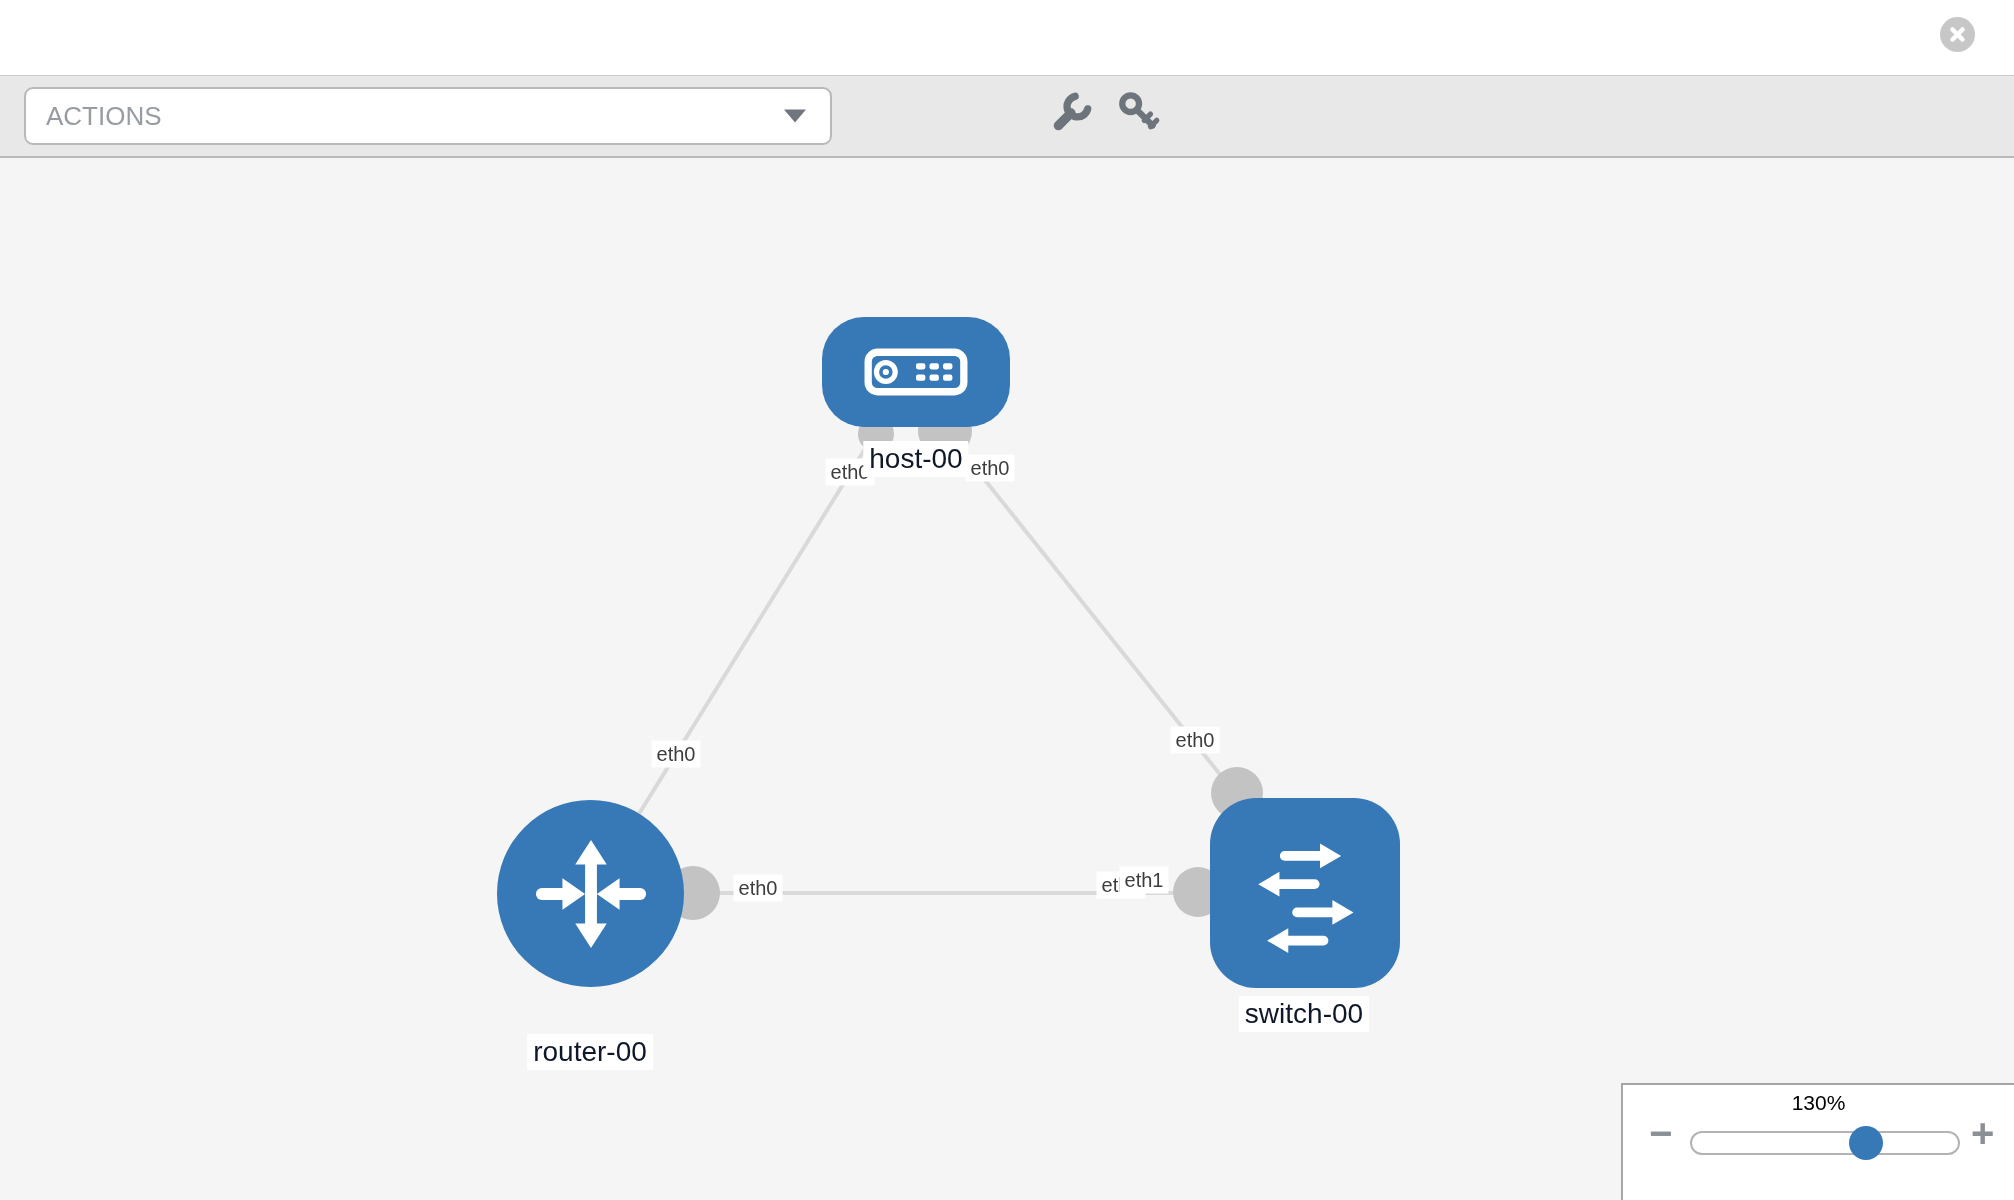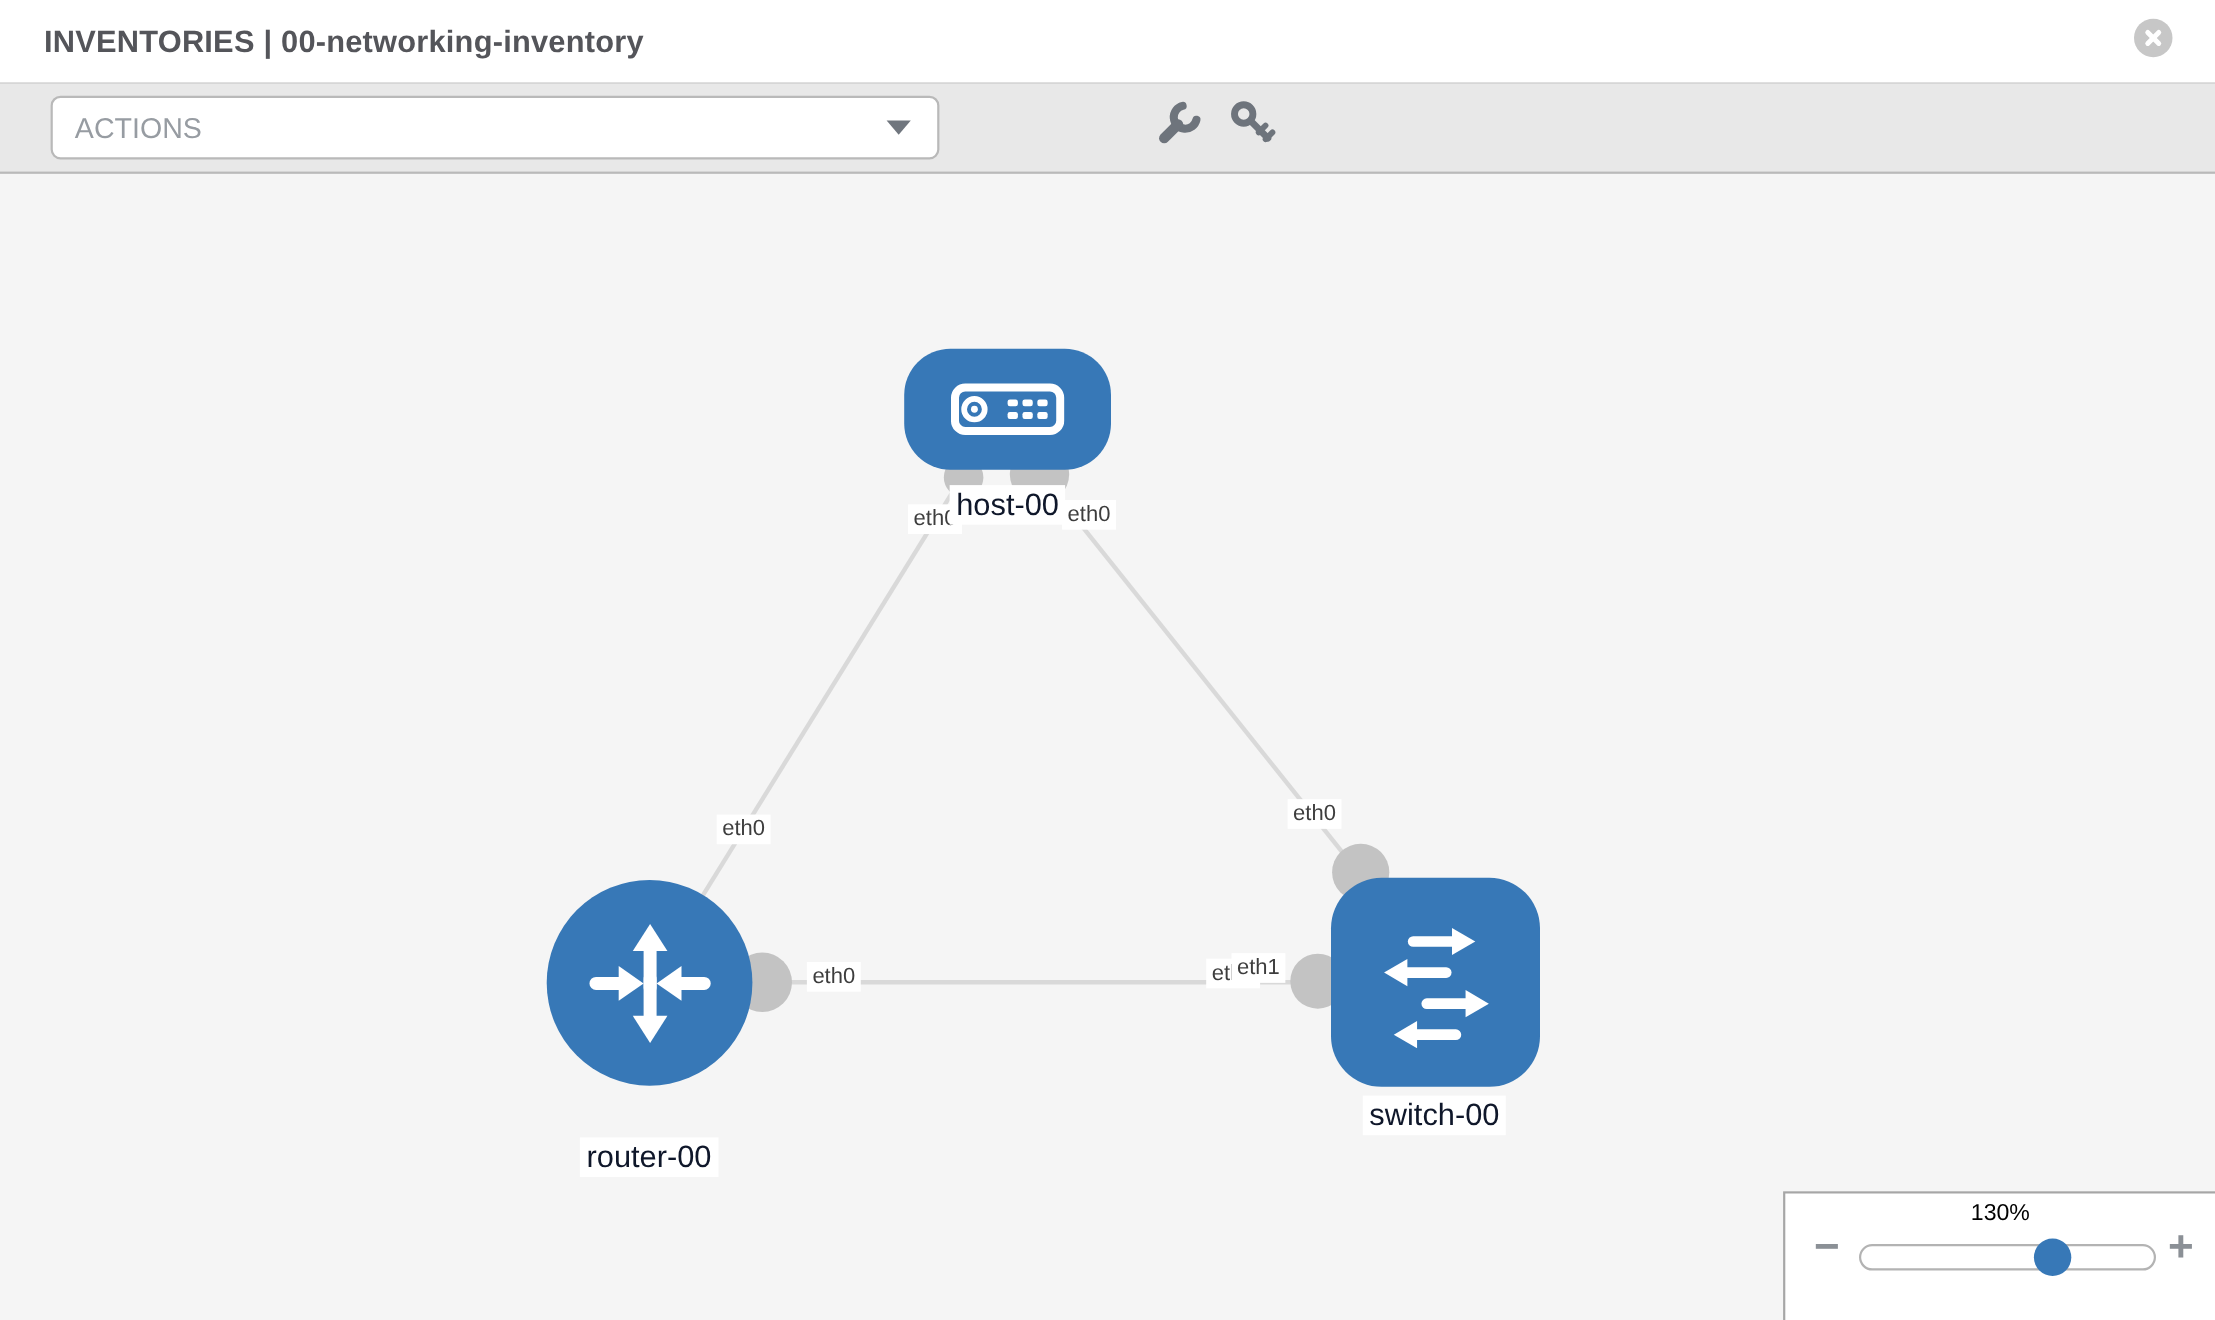--- a/index.html
+++ b/index.html
@@ -26,21 +26,21 @@
   
   .toolbar {
     position:absolute; top:75px; left:0; width:2014px; height:83px;
     background:#e8e8e8; border-top:1px solid #cbcbcb; border-bottom:2px solid #b9b9b9; z-index:20;
   }
   .dropdown {
     position:absolute; top:11px; height:58px; background:#fff;
     border:2px solid #b9b9b9; border-radius:9px;
     display:flex; align-items:center; cursor:pointer;
   }
-  .dd-actions { left:46px;  width:808px; }
+  .dd-actions { left:24px;  width:808px; }
   .dd-search  { left:1180px; width:798px; }
   .dd-label { margin-left:20px; font-size:26px; color:#979ca2; }
   .dd-caret {
     position:absolute; right:24px; top:50%; transform:translateY(-50%);
     width:0; height:0; border-left:11px solid transparent; border-right:11px solid transparent;
     border-top:13px solid #70767e;
   }
   .tool-icon { position:absolute; top:13px; width:46px; height:46px; cursor:pointer; }
   .icon-wrench { left:1049px; }
   .icon-key    { left:1116px; }
@@ -89,21 +89,20 @@
   }
   .zoom-thumb {
     position:absolute; left:157px; top:-7px; width:34px; height:34px;
     border-radius:50%; background:#3778b7; cursor:grab;
   }
 </style>
 </head>
 <body>
 
 <div class="header">
-  <div class="page-title">INVENTORIES | 00-networking-inventory</div>
   <div class="close-btn">
     <svg width="19" height="19" viewBox="0 0 19 19">
       <line x1="4.5" y1="4.5" x2="14.5" y2="14.5" stroke="#fff" stroke-width="4.5" stroke-linecap="round"></line>
       <line x1="14.5" y1="4.5" x2="4.5" y2="14.5" stroke="#fff" stroke-width="4.5" stroke-linecap="round"></line>
     </svg>
   </div>
 </div>
 
 <div class="toolbar">
 

